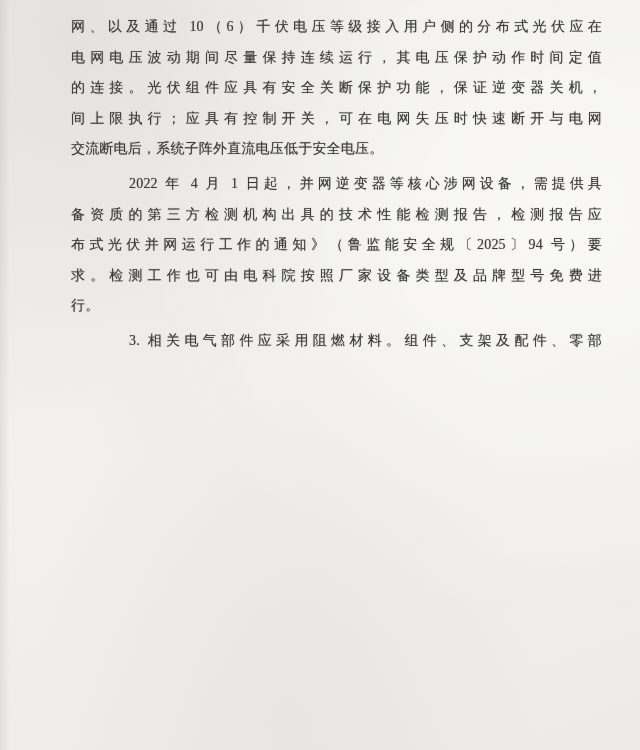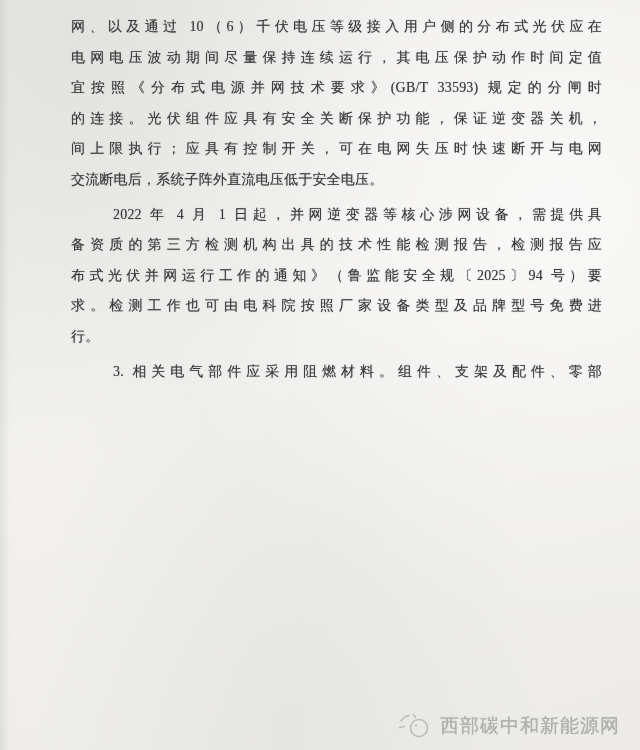--- a/index.html
+++ b/index.html
@@ -44,20 +44,21 @@
     text-shadow: 0 0 1px rgba(70, 70, 70, 0.55);
     text-align: justify;
     text-align-last: justify;
     letter-spacing: 0.2px;
   }
   .line.last {
     text-align-last: left;
   }
   .line.indent {
     text-indent: 42px;
+    margin-left: 16px;
   }
   .watermark {
     position: absolute;
     right: 20px;
     bottom: 11px;
     display: flex;
     align-items: center;
     gap: 7px;
     color: var(--wm, #b1b0ad);
     font-size: 19px;
@@ -72,43 +73,30 @@
 </style>
 </head>
 <body>
 
 <div class="page">
 
   <div class="content" id="doc-body">
       <div class="para">
         <div class="line">网、以及通过 10（6）千伏电压等级接入用户侧的分布式光伏应在</div>
         <div class="line">电网电压波动期间尽量保持连续运行，其电压保护动作时间定值</div>
-        <div class="line">宜按照《分布式电源并网技术要求》(GB/T 33593) 规定的分闸时</div>
         <div class="line">的连接。光伏组件应具有安全关断保护功能，保证逆变器关机，</div>
         <div class="line">间上限执行；应具有控制开关，可在电网失压时快速断开与电网</div>
         <div class="line last">交流断电后，系统子阵外直流电压低于安全电压。</div>
       </div>
       <div class="para">
         <div class="line indent">2022 年 4 月 1 日起，并网逆变器等核心涉网设备，需提供具</div>
         <div class="line">备资质的第三方检测机构出具的技术性能检测报告，检测报告应</div>
         <div class="line">布式光伏并网运行工作的通知》（鲁监能安全规〔2025〕94 号）要</div>
         <div class="line">求。检测工作也可由电科院按照厂家设备类型及品牌型号免费进</div>
         <div class="line last">行。</div>
       </div>
       <div class="para">
         <div class="line indent">3. 相关电气部件应采用阻燃材料。组件、支架及配件、零部</div>
       </div>
     </div>
 
-  <div class="watermark">
-    <span>
-      <svg width="36" height="27" viewBox="0 0 36 27" fill="none" xmlns="http://www.w3.org/2000/svg">
-        <circle cx="22" cy="16" r="8.5" stroke="#b5b4b1" stroke-width="1.6" fill="none"></circle>
-        <path d="M4 9 Q7 4.5 12 3.5" stroke="#b5b4b1" stroke-width="1.6" fill="none" stroke-linecap="round"></path>
-        <path d="M2.5 15.5 L7.5 14.5" stroke="#b5b4b1" stroke-width="1.6" stroke-linecap="round"></path>
-        <path d="M16.5 2.5 L18.5 5.5" stroke="#b5b4b1" stroke-width="1.6" stroke-linecap="round"></path>
-        <circle cx="19" cy="13.5" r="1.1" fill="#b5b4b1"></circle>
-      </svg>
-    </span>
-    <span>西部碳中和新能源网</span>
-  </div>
 
 </div>
 
 </body></html>

